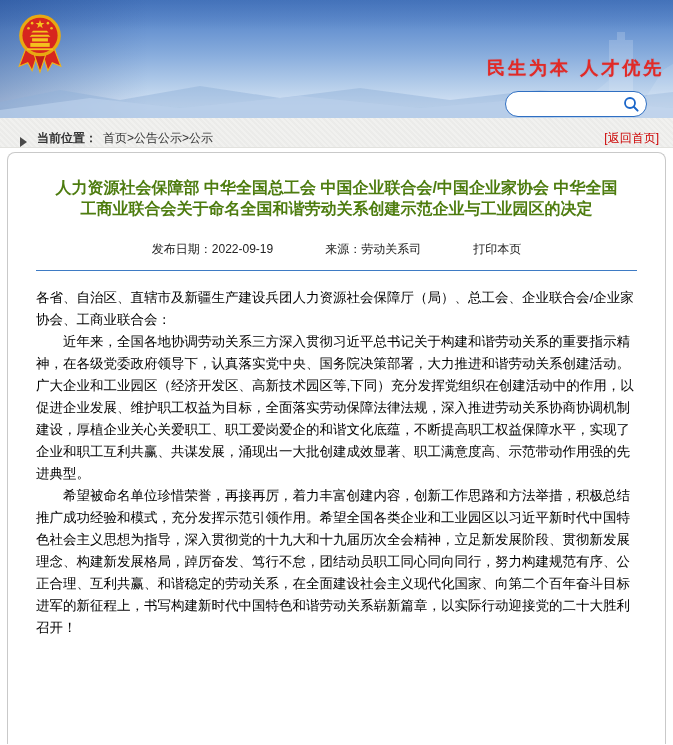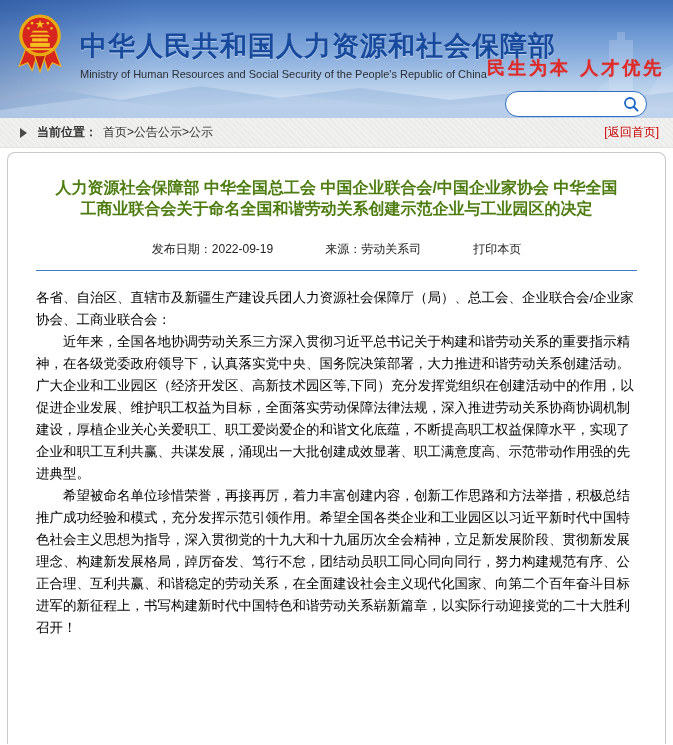--- a/index.html
+++ b/index.html
@@ -55,21 +55,21 @@
     font-size: 12px; min-width: 0; height: 20px;
   }
   .search-btn { border: none; background: none; cursor: pointer; display: flex; align-items: center; padding: 0; }
 
   
   .breadcrumb-bar {
     height: 30px;
     background: #f1f1ef;
     background-image: repeating-linear-gradient(45deg, rgba(0,0,0,0.022) 0 2px, transparent 2px 4px);
     border-bottom: 1px solid #e2e2de;
-    display: flex; align-items: center;
+    display: flex; align-items: flex-end;
     padding: 0 14px 0 20px;
     font-size: 12px; color: #333;
   }
   .crumb-arrow {
     width: 0; height: 0; border-left: 7px solid #4a4a4a;
     border-top: 5px solid transparent; border-bottom: 5px solid transparent;
     margin-right: 10px;
   }
   .crumb-label { font-weight: bold; margin-right: 6px; }
   .crumb-path { color: #333; cursor: pointer; }
@@ -127,24 +127,20 @@
     <circle cx="43" cy="14" r="1.8" fill="#f5c11e"></circle>
     <circle cx="16" cy="21" r="1.8" fill="#f5c11e"></circle>
     <circle cx="48" cy="21" r="1.8" fill="#f5c11e"></circle>
     <path d="M20 27 L44 27 L41.5 24.5 L22.5 24.5 Z" fill="#f5c11e"></path>
     <path d="M17.5 33 L46.5 33 L43.5 30 L20.5 30 Z" fill="#f5c11e"></path>
     <rect x="21" y="35" width="22" height="4.5" fill="#f5c11e"></rect>
     <rect x="18.5" y="41.5" width="27" height="5.5" fill="#f5c11e"></rect>
     <rect x="14" y="49" width="36" height="2.6" fill="#f5c11e"></rect>
   </svg>
 
-  <div class="banner-titles">
-    <div class="title-cn">中华人民共和国人力资源和社会保障部</div>
-    <div class="title-en">Ministry of Human Resources and Social Security of the People's Republic of China</div>
-  </div>
 
   <div class="banner-right">
     <div class="slogan">民生为本 人才优先</div>
     <div class="searchbox">
       <input type="text" placeholder="" style="">
       <button class="search-btn">
         <svg width="17" height="17" viewBox="0 0 17 17">
           <circle cx="7" cy="7" r="5" fill="none" stroke="#1b66c9" stroke-width="1.8"></circle>
           <line x1="10.8" y1="10.8" x2="14.6" y2="14.6" stroke="#1b66c9" stroke-width="2" stroke-linecap="round"></line>
         </svg>

